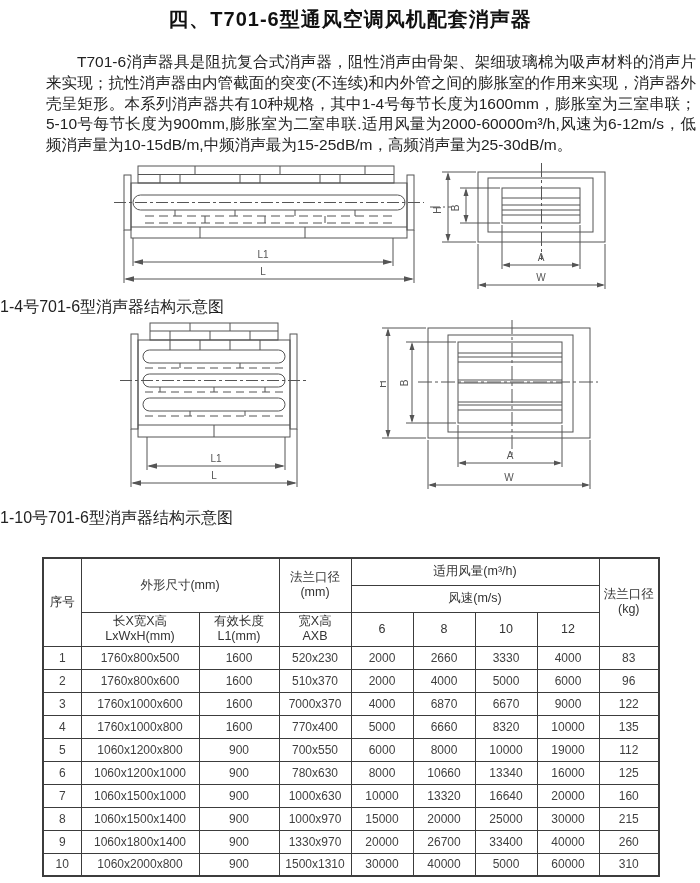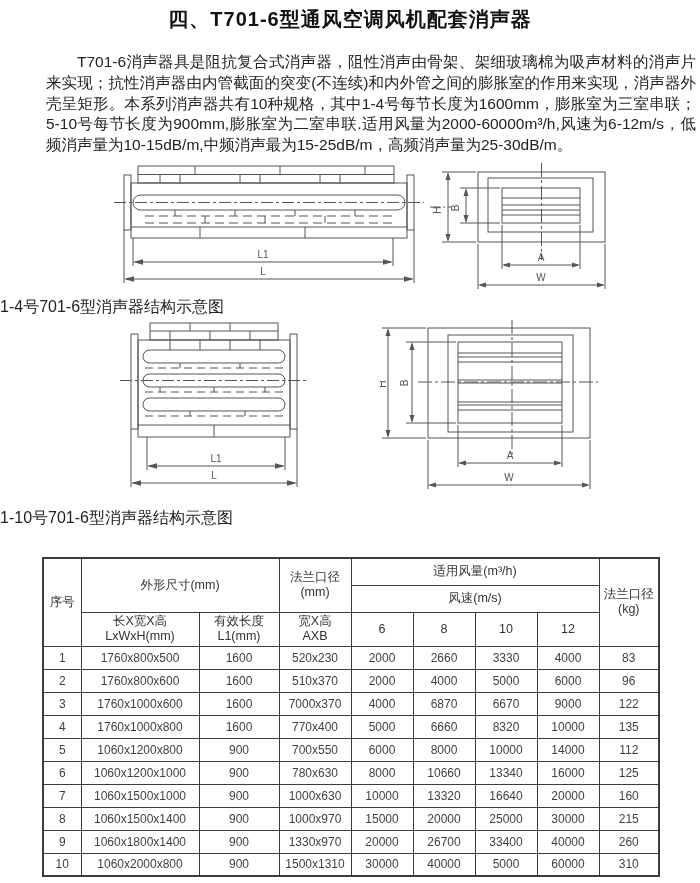--- a/index.html
+++ b/index.html
@@ -311,21 +311,21 @@
           <td>135</td>
         </tr>
         <tr>
           <td>5</td>
           <td>1060x1200x800</td>
           <td>900</td>
           <td>700x550</td>
           <td>6000</td>
           <td>8000</td>
           <td>10000</td>
-          <td>14000</td>
+          <td>19000</td>
           <td>112</td>
         </tr>
         <tr>
           <td>6</td>
           <td>1060x1200x1000</td>
           <td>900</td>
           <td>780x630</td>
           <td>8000</td>
           <td>10660</td>
           <td>13340</td>

